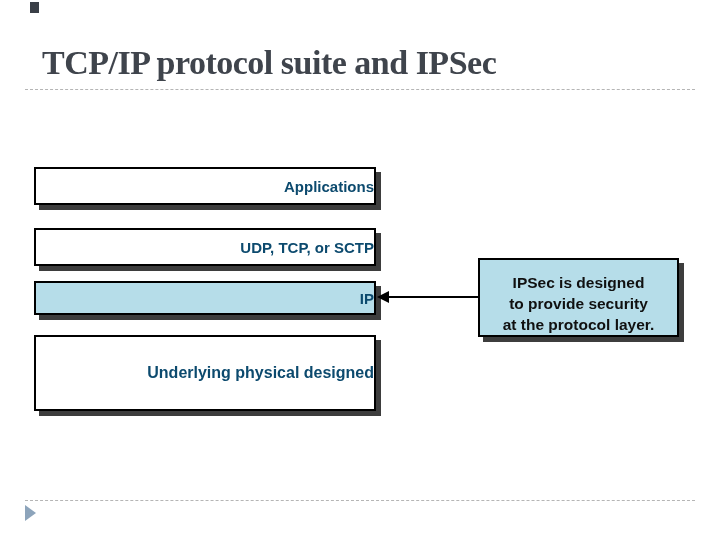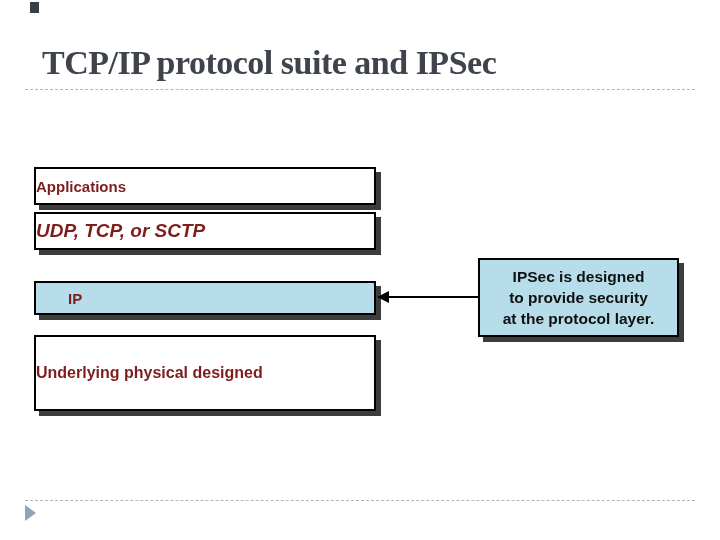--- a/index.html
+++ b/index.html
@@ -45,26 +45,26 @@
   .layer-box {
     position: absolute;
     left: 34px;
     width: 342px;
     box-sizing: border-box;
     background: #ffffff;
     border: 2px solid var(--box-border-color, #000000);
     box-shadow: 5px 5px 0 var(--box-shadow-color, #3d3d3d);
     display: flex;
     align-items: center;
-    justify-content: flex-start;
+    justify-content: flex-end;
     font-weight: 700;
-    color: #7f1d1d;
+    color: #0c4a6e;
   }
   .layer-apps      { top: 167px; height: 38px; font-size: 15px; }
-  .layer-transport { top: 212px; height: 38px; font-size: 19px; font-style: italic; }
+  .layer-transport { top: 228px; height: 38px; font-size: 15px; }
   .layer-ip        { top: 281px; height: 34px; font-size: 15px; background: var(--highlight-fill, #b6dde9); padding-left: 32px; }
   .layer-physical  { top: 335px; height: 76px; font-size: 16px; }
 
   .arrow-line {
     position: absolute;
     left: 388px; top: 296px;
     width: 90px; height: 2px;
     background: #000000;
   }
   .arrow-head {
@@ -80,21 +80,21 @@
     position: absolute;
     left: 478px; top: 258px;
     width: 201px; height: 79px;
     box-sizing: border-box;
     background: var(--highlight-fill, #b6dde9);
     border: 2px solid var(--box-border-color, #000000);
     box-shadow: 5px 5px 0 var(--box-shadow-color, #3d3d3d);
     display: flex;
     flex-direction: column;
     align-items: center;
-    justify-content: center;
+    justify-content: flex-end;
     text-align: center;
     font-weight: 700;
     font-size: 15.5px;
     line-height: 21px;
     color: #101010;
   }
 
   .footer-arrow {
     position: absolute;
     left: 25px; top: 505px;

